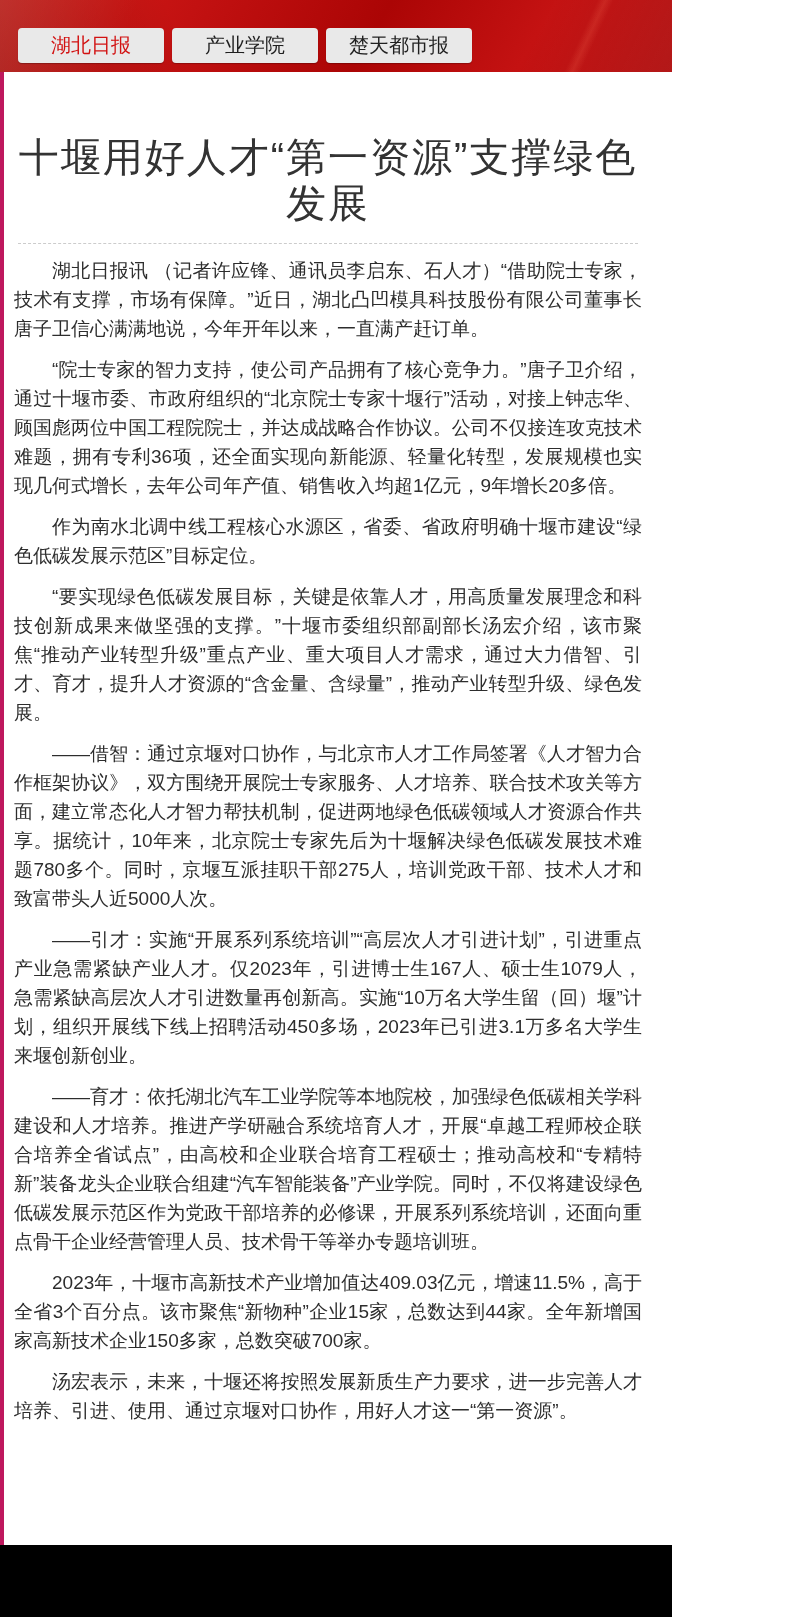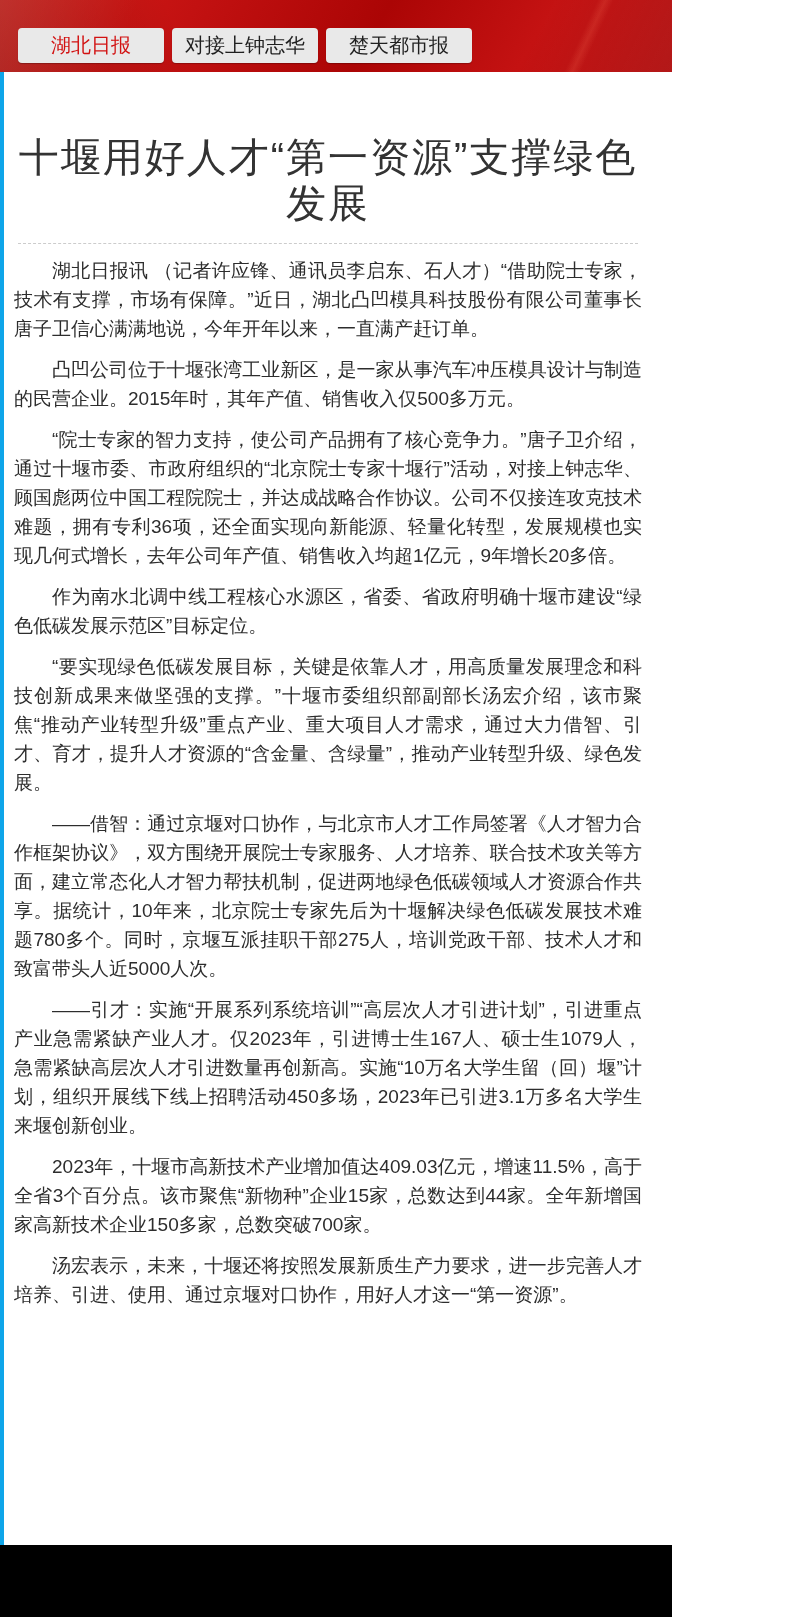--- a/index.html
+++ b/index.html
@@ -59,21 +59,21 @@
     font-family: inherit;
     cursor: pointer;
     box-shadow: 0 1px 1px rgba(0,0,0,0.25);
   }
   .tab--active { color: #d21212; }
 
   
   .article {
     flex: 1 1 auto;
     background: #ffffff;
-    border-left: 4px solid #0ea5e9;
+    border-left: 4px solid #be185d;
     padding: 38px 30px 4px 10px;
     overflow: hidden;
   }
   .article-title {
     margin: 24px 0 0 0;
     font-size: 40px;
     font-weight: 500;
     letter-spacing: 2px;
     color: #333333;
     text-align: center;
@@ -101,35 +101,35 @@
   }
 </style>
 </head>
 <body>
 
 <div class="page">
 
   <header class="site-header">
     <nav class="tabs">
       <button class="tab tab--active">湖北日报</button>
-      <button class="tab">对接上钟志华</button>
+      <button class="tab">产业学院</button>
       <button class="tab">楚天都市报</button>
     </nav>
   </header>
 
   <main class="article">
     <h1 class="article-title">十堰用好人才“第一资源”支撑绿色发展</h1>
     <hr class="title-divider">
 
     <p>湖北日报讯 （记者许应锋、通讯员李启东、石人才）“借助院士专家，技术有支撑，市场有保障。”近日，湖北凸凹模具科技股份有限公司董事长唐子卫信心满满地说，今年开年以来，一直满产赶订单。</p>
-    <p>凸凹公司位于十堰张湾工业新区，是一家从事汽车冲压模具设计与制造的民营企业。2015年时，其年产值、销售收入仅500多万元。</p>
     <p>“院士专家的智力支持，使公司产品拥有了核心竞争力。”唐子卫介绍，通过十堰市委、市政府组织的“北京院士专家十堰行”活动，对接上钟志华、顾国彪两位中国工程院院士，并达成战略合作协议。公司不仅接连攻克技术难题，拥有专利36项，还全面实现向新能源、轻量化转型，发展规模也实现几何式增长，去年公司年产值、销售收入均超1亿元，9年增长20多倍。</p>
     <p>作为南水北调中线工程核心水源区，省委、省政府明确十堰市建设“绿色低碳发展示范区”目标定位。</p>
     <p>“要实现绿色低碳发展目标，关键是依靠人才，用高质量发展理念和科技创新成果来做坚强的支撑。”十堰市委组织部副部长汤宏介绍，该市聚焦“推动产业转型升级”重点产业、重大项目人才需求，通过大力借智、引才、育才，提升人才资源的“含金量、含绿量”，推动产业转型升级、绿色发展。</p>
     <p>——借智：通过京堰对口协作，与北京市人才工作局签署《人才智力合作框架协议》，双方围绕开展院士专家服务、人才培养、联合技术攻关等方面，建立常态化人才智力帮扶机制，促进两地绿色低碳领域人才资源合作共享。据统计，10年来，北京院士专家先后为十堰解决绿色低碳发展技术难题780多个。同时，京堰互派挂职干部275人，培训党政干部、技术人才和致富带头人近5000人次。</p>
     <p>——引才：实施“开展系列系统培训”“高层次人才引进计划”，引进重点产业急需紧缺产业人才。仅2023年，引进博士生167人、硕士生1079人，急需紧缺高层次人才引进数量再创新高。实施“10万名大学生留（回）堰”计划，组织开展线下线上招聘活动450多场，2023年已引进3.1万多名大学生来堰创新创业。</p>
+    <p>——育才：依托湖北汽车工业学院等本地院校，加强绿色低碳相关学科建设和人才培养。推进产学研融合系统培育人才，开展“卓越工程师校企联合培养全省试点”，由高校和企业联合培育工程硕士；推动高校和“专精特新”装备龙头企业联合组建“汽车智能装备”产业学院。同时，不仅将建设绿色低碳发展示范区作为党政干部培养的必修课，开展系列系统培训，还面向重点骨干企业经营管理人员、技术骨干等举办专题培训班。</p>
     <p>2023年，十堰市高新技术产业增加值达409.03亿元，增速11.5%，高于全省3个百分点。该市聚焦“新物种”企业15家，总数达到44家。全年新增国家高新技术企业150多家，总数突破700家。</p>
     <p>汤宏表示，未来，十堰还将按照发展新质生产力要求，进一步完善人才培养、引进、使用、通过京堰对口协作，用好人才这一“第一资源”。</p>
   </main>
 
   <footer class="page-footer"></footer>
 
 </div>
 
 </body></html>

